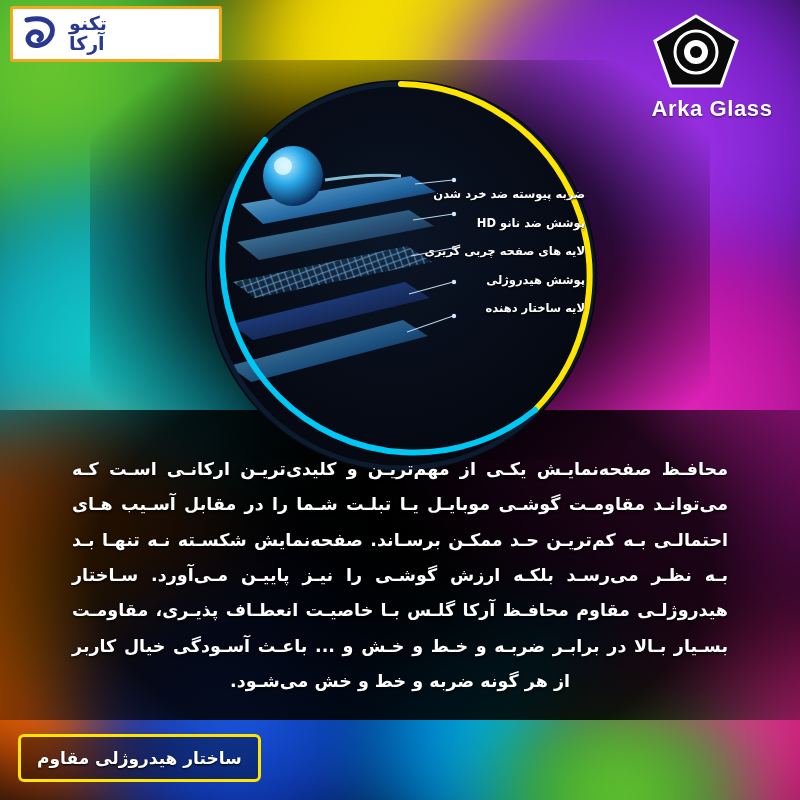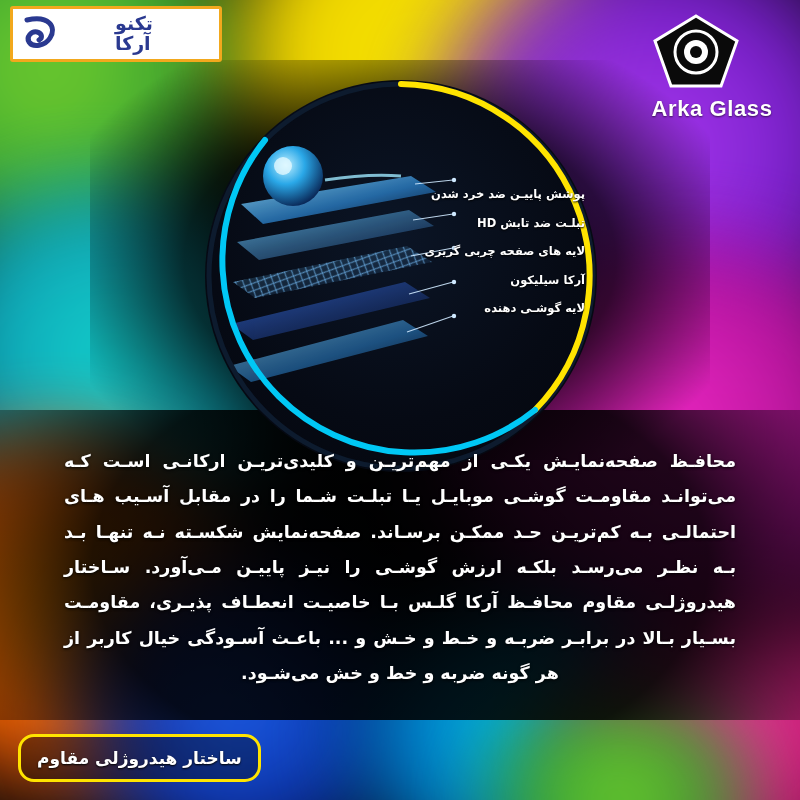--- a/index.html
+++ b/index.html
@@ -103,21 +103,20 @@
     width: 212px; height: 56px;
     background: #fff;
     border: 3px solid #f2a81d;
     border-radius: 3px;
     display: flex;
     align-items: center;
     justify-content: flex-end;
     box-sizing: border-box;
     padding: 0 6px 0 4px;
     direction: rtl;
-    gap: 46px;
   }
   .tl-logo-text {
     display: flex;
     flex-direction: column;
     align-items: flex-end;
     line-height: 1.05;
     margin-left: 6px;
   }
   .tl-logo-text span {
     color: #2a3990;
@@ -205,31 +204,31 @@
     color: #ffffff;
     font-size: 17.5px;
     font-weight: bold;
     line-height: 2.02;
     text-align: justify;
     text-align-last: center;
     direction: rtl;
     text-shadow: 0 1px 3px rgba(0,0,0,.9);
     font-family: "DejaVu Sans", sans-serif;
   }
-  .body-text p { margin: 4px; }
+  .body-text p { margin: 12px; }
 
   
   .badge {
     position: absolute;
     left: 18px;
     bottom: 18px;
     min-width: 236px;
     height: 48px;
     border: 3px solid #ffe400;
-    border-radius: 16px;
+    border-radius: 6px;
     background: rgba(0,0,0,.35);
     color: #fff;
     display: flex;
     align-items: center;
     justify-content: center;
     padding: 0 16px;
     box-sizing: border-box;
     font-size: 17px;
     font-weight: bold;
     direction: rtl;
@@ -337,25 +336,25 @@
       </svg>
     </div>
 
     <svg class="ring-arc" viewBox="0 0 392 392" aria-hidden="true">
       <circle cx="196" cy="196" r="192" fill="none" stroke="#0d1b2e" stroke-width="5"></circle>
       <path d="M196 4 A192 192 0 0 1 330 330" fill="none" stroke="#ffe400" stroke-width="6" stroke-linecap="round"></path>
       <path d="M330 330 A192 192 0 0 1 60 60" fill="none" stroke="#00c8f5" stroke-width="6" stroke-linecap="round"></path>
     </svg>
 
     <div class="lbl-list">
-      <div class="lbl">پوشش پاییـن ضد خرد شدن</div>
-      <div class="lbl">تبلـت ضد تابش HD</div>
+      <div class="lbl">ضربه پیوسته ضد خرد شدن</div>
+      <div class="lbl">پوشش ضد نانو HD</div>
       <div class="lbl">لایه های صفحه چربی گریزی</div>
-      <div class="lbl">آرکا سیلیکون</div>
-      <div class="lbl">لایه گوشـی دهنده</div>
+      <div class="lbl">پوشش هیدروژلی</div>
+      <div class="lbl">لایه ساختار دهنده</div>
     </div>
   </div>
 
   <div class="body-text">
     <p>محافـظ صفحه‌نمایـش یکـی از مهم‌تریـن و کلیدی‌تریـن ارکانـی اسـت کـه می‌توانـد مقاومـت گوشـی موبایـل یـا تبلـت شـما را در مقابل آسـیب هـای احتمالـی بـه کم‌تریـن حـد ممکـن برسـاند. صفحه‌نمایش شکسـته نـه تنهـا بـد بـه نظـر می‌رسـد بلکـه ارزش گوشـی را نیـز پاییـن مـی‌آورد. سـاختار هیدروژلـی مقاوم محافـظ آرکا گلـس بـا خاصیـت انعطـاف پذیـری، مقاومـت بسـیار بـالا در برابـر ضربـه و خـط و خـش و ... باعـث آسـودگی خیال کاربر از هر گونه ضربه و خط و خش می‌شـود.</p>
   </div>
 
   <div class="badge">
     <span>ساختار هیدروژلی مقاوم</span>
   </div>

